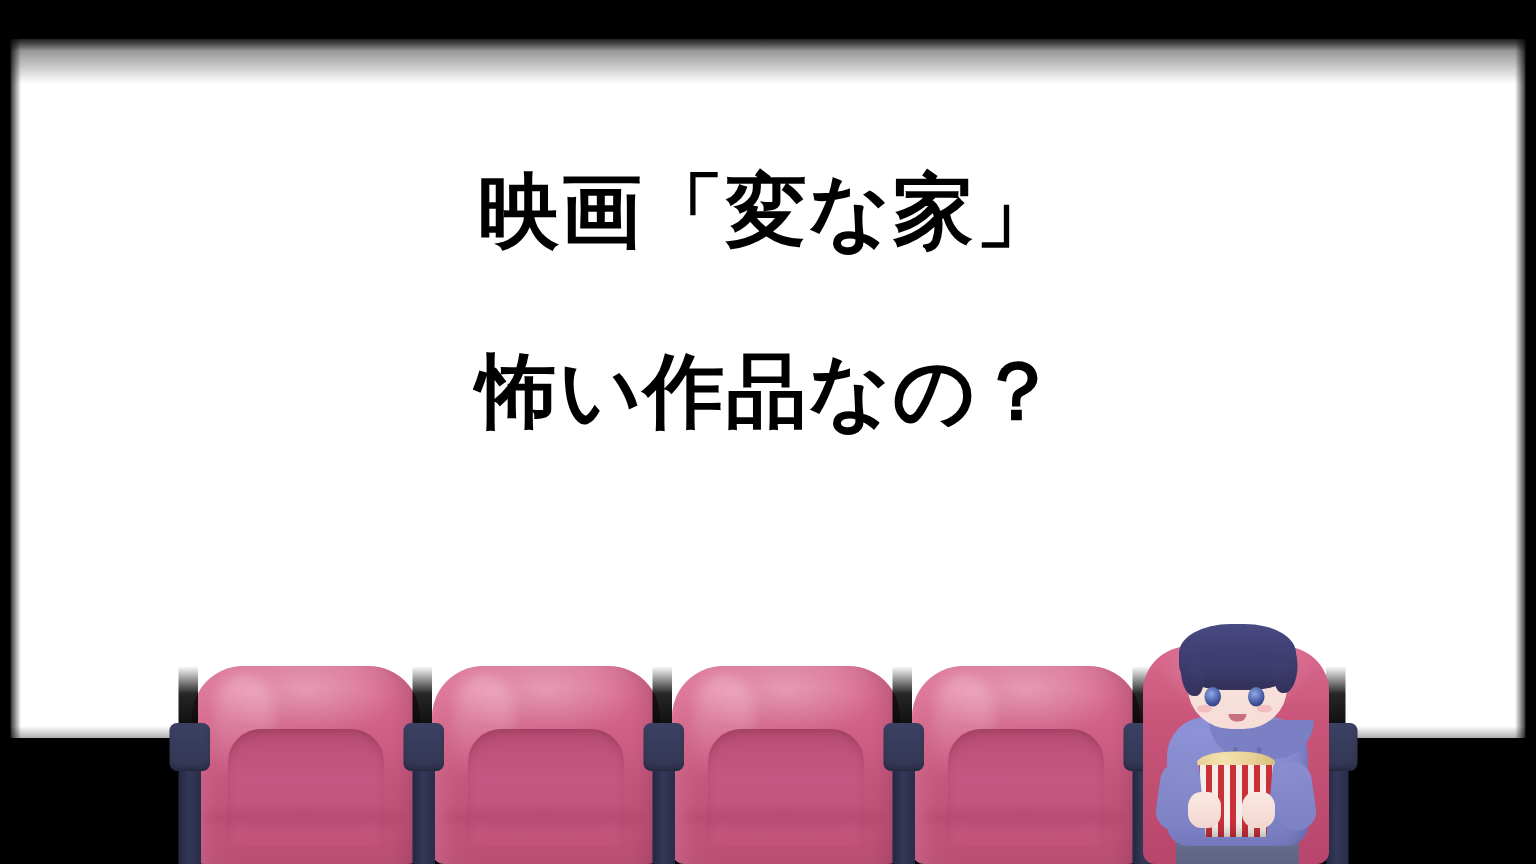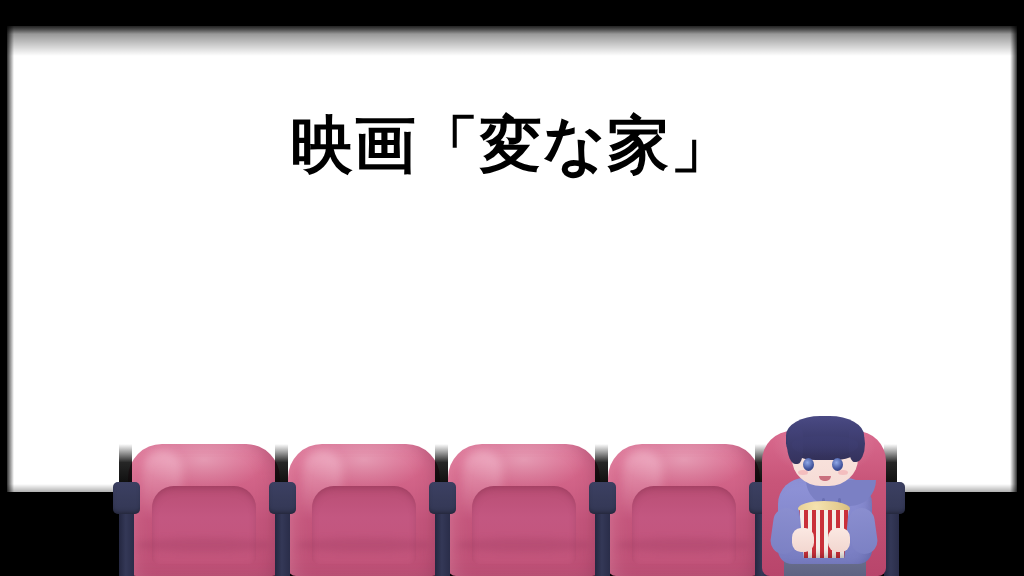--- a/index.html
+++ b/index.html
@@ -59,21 +59,21 @@
   .caption {
     position: absolute;
     left: 0; right: 0;
     top: 112px;
     text-align: center;
     z-index: 30;
   }
   .caption .line {
     color: #000000;
     font-weight: 700;
-    font-size: 62px;
+    font-size: 54px;
     line-height: 1.08;
     letter-spacing: 1px;
     white-space: nowrap;
   }
   .caption .line.l1 { margin-bottom: 62px; }
 
   
   .seat-row {
     position: absolute;
     left: 0; bottom: 0; width: 1024px; height: 150px;
@@ -294,20 +294,21 @@
 <body>
 
 <div id="stage">
 
   <div class="screen">
     <div class="screen-glow-top"></div>
   </div>
 
   <div class="caption">
     <div class="line l1">映画「変な家」</div>
+    <div class="line l2">怖い作品なの？</div>
   </div>
 
   <div class="seat-row">
 
     <div class="seat" style="left:128px;">
       <div class="back"></div>
       <div class="sheen"></div>
       <div class="inner"></div>
       <div class="crease"></div>
     </div>

